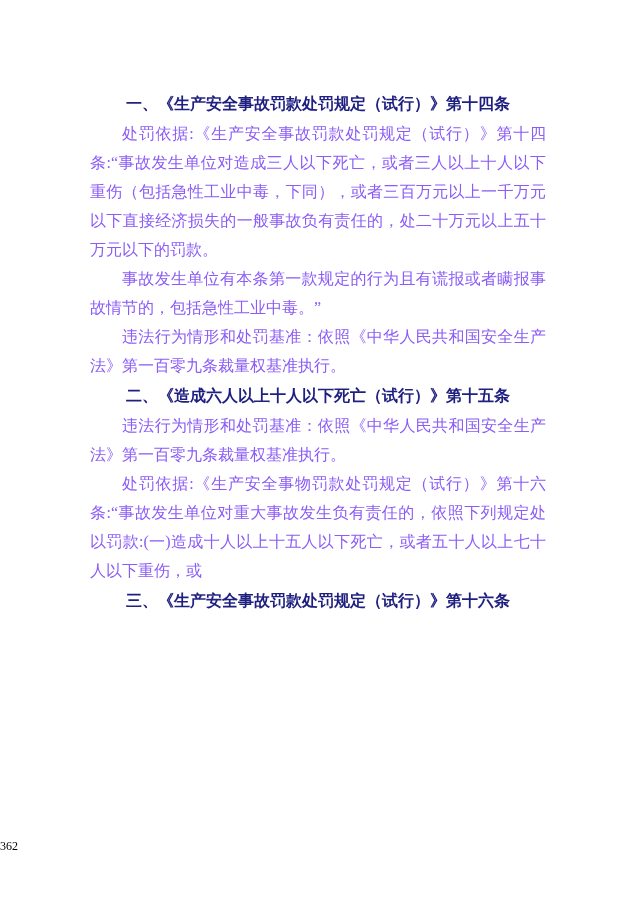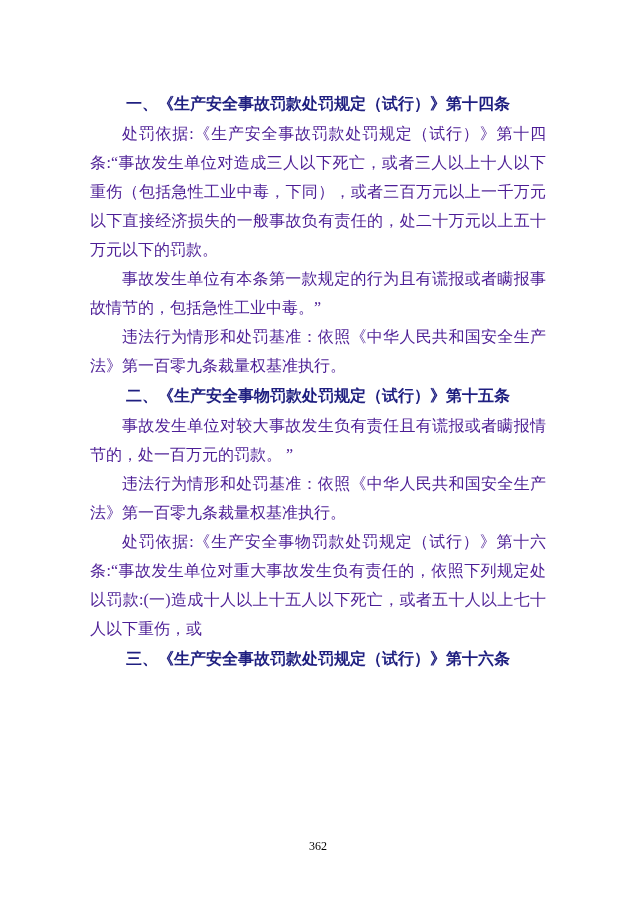--- a/index.html
+++ b/index.html
@@ -31,42 +31,40 @@
   }
   .block.heading {
     font-weight: bold;
     text-align: center;
     color: #1f1f80;
     margin: 1px 0;
   }
   .block.paragraph {
     text-align: justify;
     text-indent: 2em;
-    color: #4c1d95;
+    color: #8b5cf6;
   }
   .page-number {
     position: absolute;
     bottom: 50px;
     left: 0;
     width: 100%;
-    text-align: center;
     font-size: 12px;
     color: #000000;
     font-family: "Liberation Serif", "DejaVu Serif", serif;
   }
 </style>
 </head>
 <body>
 
 <div class="page">
   <div class="content" id="doc-content">
       <div class="block heading">一、《生产安全事故罚款处罚规定（试行）》第十四条</div>
       <div class="block paragraph">处罚依据:《生产安全事故罚款处罚规定（试行）》第十四条:“事故发生单位对造成三人以下死亡，或者三人以上十人以下重伤（包括急性工业中毒，下同），或者三百万元以上一千万元以下直接经济损失的一般事故负有责任的，处二十万元以上五十万元以下的罚款。</div>
       <div class="block paragraph">事故发生单位有本条第一款规定的行为且有谎报或者瞒报事故情节的，包括急性工业中毒。”</div>
       <div class="block paragraph">违法行为情形和处罚基准：依照《中华人民共和国安全生产法》第一百零九条裁量权基准执行。</div>
-      <div class="block heading">二、《生产安全事物罚款处罚规定（试行）》第十五条</div>
-      <div class="block paragraph">事故发生单位对较大事故发生负有责任且有谎报或者瞒报情节的，处一百万元的罚款。 ”</div>
+      <div class="block heading">二、《造成六人以上十人以下死亡（试行）》第十五条</div>
       <div class="block paragraph">违法行为情形和处罚基准：依照《中华人民共和国安全生产法》第一百零九条裁量权基准执行。</div>
       <div class="block paragraph">处罚依据:《生产安全事物罚款处罚规定（试行）》第十六条:“事故发生单位对重大事故发生负有责任的，依照下列规定处以罚款:(一)造成十人以上十五人以下死亡，或者五十人以上七十人以下重伤，或</div>
       <div class="block heading">三、《生产安全事故罚款处罚规定（试行）》第十六条</div>
     </div>
   <div class="page-number">362</div>
 </div>
 
 </body></html>

